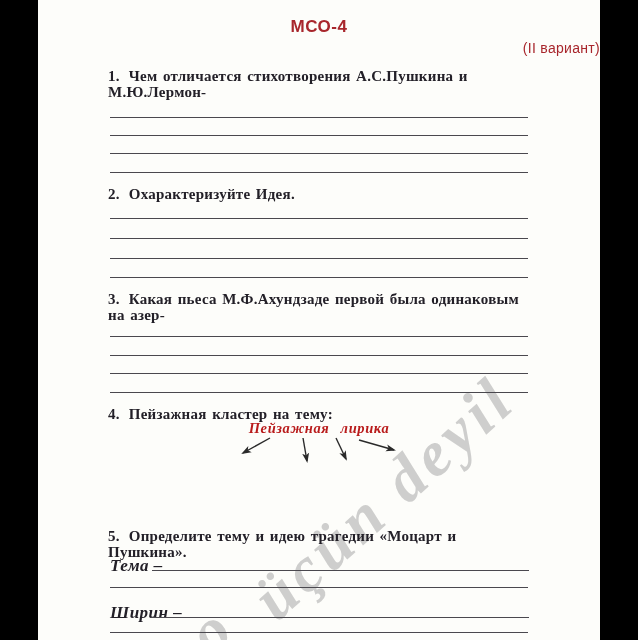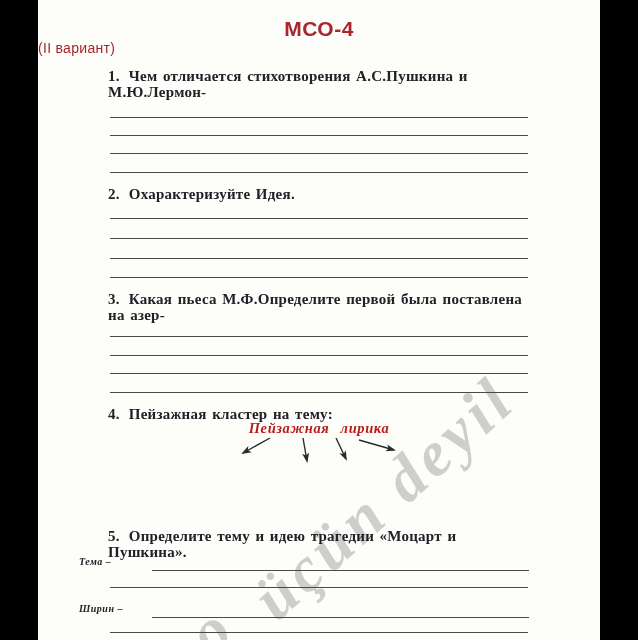--- a/index.html
+++ b/index.html
@@ -26,24 +26,24 @@
     color:#a9a9a9;opacity:0.55;
     white-space:nowrap;
     transform-origin:left top;
   }
   .wm-main{left:200px;top:580px;font-size:64px;letter-spacing:5px;transform:rotate(-42deg);}
   .wm-partial{left:135px;top:615px;font-size:64px;transform:rotate(-42deg);}
   
   .title{
     position:absolute;left:0;top:17px;width:562px;text-align:center;
     font-family:"Liberation Sans", sans-serif;font-weight:bold;
-    font-size:21px;color:#a8262c;letter-spacing:0.5px;
+    font-size:17px;color:#a8262c;letter-spacing:0.5px;
   }
   .subtitle{
-    position:absolute;left:0;top:40px;width:562px;text-align:left;
+    position:absolute;left:0;top:40px;width:562px;text-align:right;
     font-family:"Liberation Sans", sans-serif;
     font-size:14px;color:#a8262c;letter-spacing:0.3px;
   }
   
   .q{
     position:absolute;left:70px;width:428px;
     font-weight:bold;font-size:15px;line-height:15.5px;
     color:#232028;letter-spacing:0.25px;word-spacing:1.5px;
   }
   .qnum{margin-right:9px;}
@@ -55,22 +55,22 @@
   .rule.short{left:114px;width:377px;}
   
   .cluster-label{
     position:absolute;left:0;top:420px;width:562px;text-align:center;
     font-weight:bold;font-style:italic;font-size:14.5px;color:#b91c1c;
     word-spacing:7px;letter-spacing:0.6px;
   }
   .arrows{position:absolute;left:190px;top:435px;}
   
   .field-label{
-    position:absolute;left:41px;
-    font-weight:bold;font-style:italic;font-size:10px;color:#232028;
+    position:absolute;left:72px;
+    font-weight:bold;font-style:italic;font-size:17px;color:#232028;
     letter-spacing:0.5px;
   }
 </style>
 </head>
 <body>
 
 <div class="letterbox left"></div>
 <div class="letterbox right"></div>
 
 <div class="page">
@@ -92,21 +92,21 @@
 
     <div class="q" style="top:187px">
       <span class="qnum">2.</span><span>Охарактеризуйте Идея.</span>
     </div>
     <div class="rule" style="top:218px"></div>
     <div class="rule" style="top:238px"></div>
     <div class="rule" style="top:258px"></div>
     <div class="rule" style="top:277px"></div>
 
     <div class="q" style="top:292px">
-      <span class="qnum">3.</span><span>Какая пьеса М.Ф.Определите первой была поставлена на азер-</span><br>
+      <span class="qnum">3.</span><span>Какая пьеса М.Ф.Ахундзаде первой была одинаковым на азер-</span><br>
     </div>
     <div class="rule" style="top:336px"></div>
     <div class="rule" style="top:355px"></div>
     <div class="rule" style="top:373px"></div>
     <div class="rule" style="top:392px"></div>
 
     <div class="q" style="top:407px">
       <span class="qnum">4.</span><span>Пейзажная кластер на тему:</span>
     </div>
     <div class="cluster-label">Пейзажная лирика</div>

